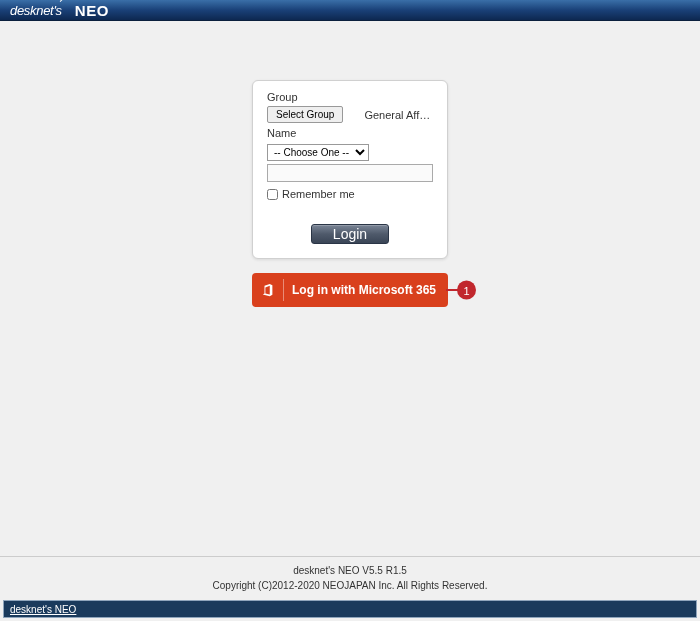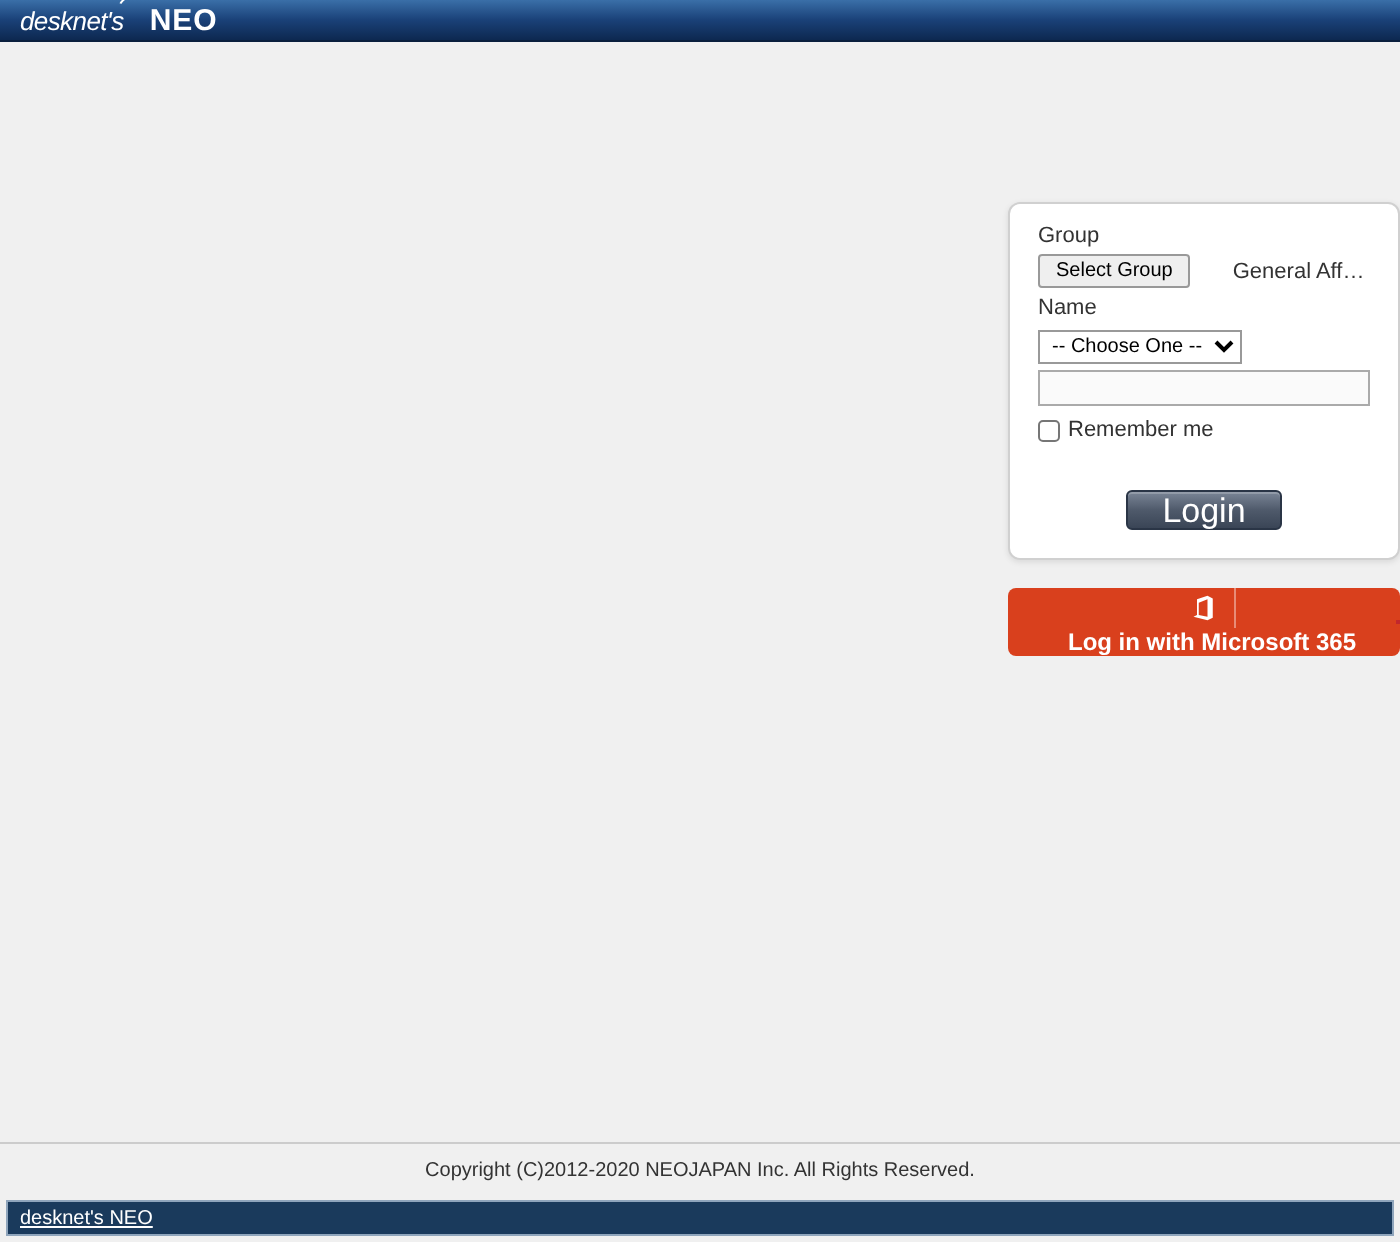--- a/index.html
+++ b/index.html
@@ -54,22 +54,22 @@
       height: 6px;
       border: 1px solid white;
       border-color: white transparent transparent transparent;
       border-radius: 50%;
       transform: rotate(-25deg);
     }
     .main-content {
       height: 534px;
       display: flex;
       flex-direction: column;
-      align-items: flex-end;
-      padding-top: 80px;
+      align-items: center;
+      padding-top: 59px;
     }
     .login-box {
       background: white;
       border: 1px solid #d0d0d0;
       border-radius: 6px;
       width: 196px;
       padding: 10px 14px 14px 14px;
       box-shadow: 0 1px 3px rgba(0,0,0,0.1);
     }
     .field-label {
@@ -136,39 +136,38 @@
     }
     .login-btn {
       display: block;
       margin: 0 auto;
       width: 78px;
       height: 20px;
       background: linear-gradient(to bottom, #7a8596 0%, #4f5a6b 50%, #3a4556 100%);
       border: 1px solid #2a3546;
       border-radius: 3px;
       color: white;
-      font-size: 17px;
+      font-size: 14px;
       cursor: pointer;
       box-shadow: inset 0 1px 0 rgba(255,255,255,0.2);
     }
     .ms365-container {
       position: relative;
       margin-top: 14px;
     }
     .ms365-btn {
       display: flex;
       align-items: center;
       background: #d9401d;
       border: none;
       border-radius: 4px;
       width: 196px;
       height: 34px;
       cursor: pointer;
       padding: 0;
-      flex-direction: column;
     }
     .ms365-icon-wrap {
       width: 32px;
       display: flex;
       align-items: center;
       justify-content: center;
       border-right: 1px solid rgba(255,255,255,0.4);
       height: 22px;
     }
     .ms365-icon {
@@ -272,18 +271,19 @@
         </svg>
       </span>
       <span class="ms365-text">Log in with Microsoft 365</span>
     </button>
     <div class="annotation-line"></div>
     <div class="annotation-badge">1</div>
   </div>
 </div>
 
 <div class="footer-info">
+  <div>desknet's NEO V5.5 R1.5</div>
   <div>Copyright (C)2012-2020 NEOJAPAN Inc. All Rights Reserved.</div>
 </div>
 
 <div class="footer-bar">
   <a href="#" class="footer-link">desknet's NEO</a>
 </div>
 
 </body></html>

